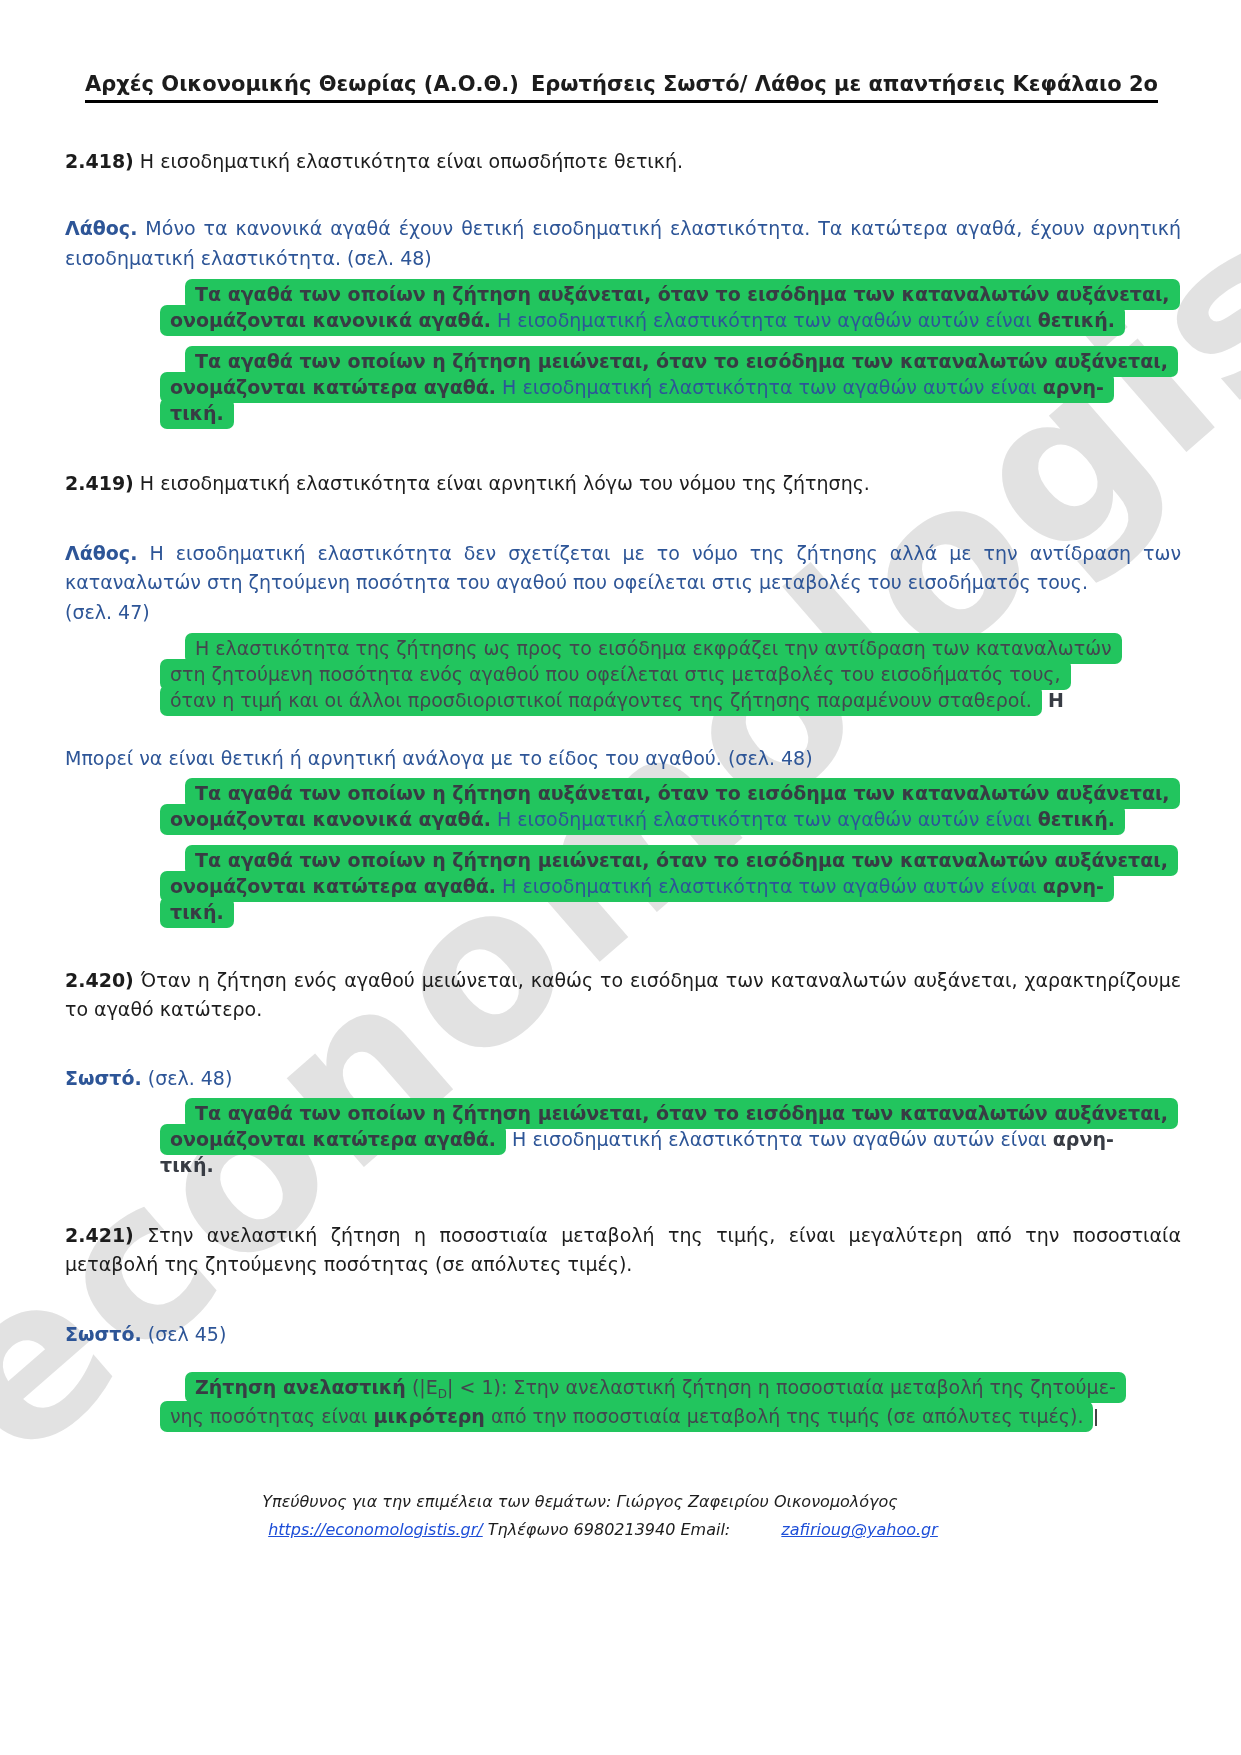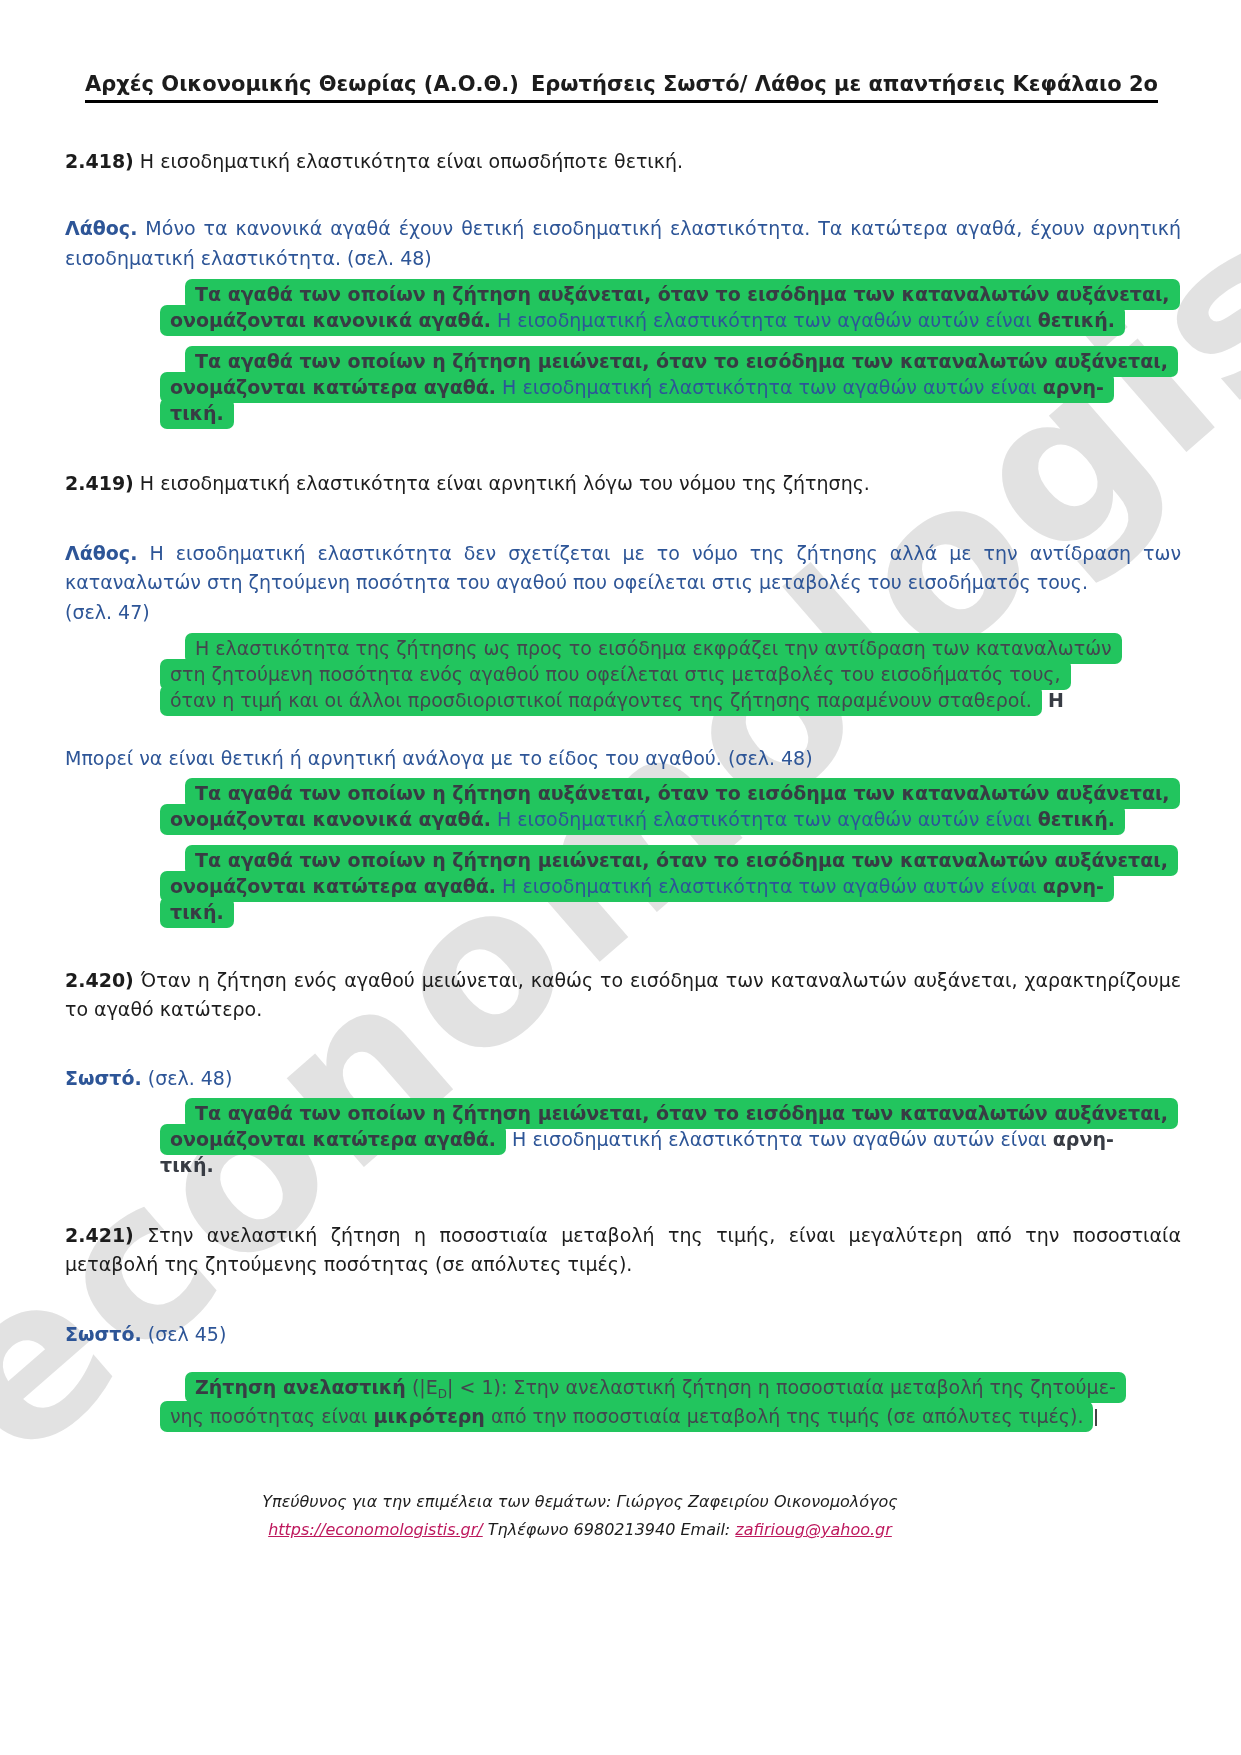--- a/index.html
+++ b/index.html
@@ -50,21 +50,21 @@
     box-decoration-break:clone;
   }
   .exb{font-weight:bold;color:#383c44;}
   .exr{color:#43474e;}
   .exblue{color:#2d5597;}
   .sub{font-size:12px;vertical-align:-4px;}
   .caret{display:inline-block;width:0;border-left:2px solid #444;height:17px;vertical-align:-3px;margin-left:2px;}
   .footer{
     width:900px;margin:0 0 0 65px;text-align:center;line-height:1.75;font-size:16px;font-style:italic;
   }
-  a.link{color:#be185d;text-decoration:underline;cursor:pointer;}
+  a.link{color:#1d4ed8;text-decoration:underline;cursor:pointer;margin-left:46px;}
   .pageno{width:100%;text-align:center;margin-top:55px;}
 </style>
 </head>
 <body>
 
 <div class="page">
 
   <div class="watermark">economologistis.gr/</div>
 
   <div class="content">

